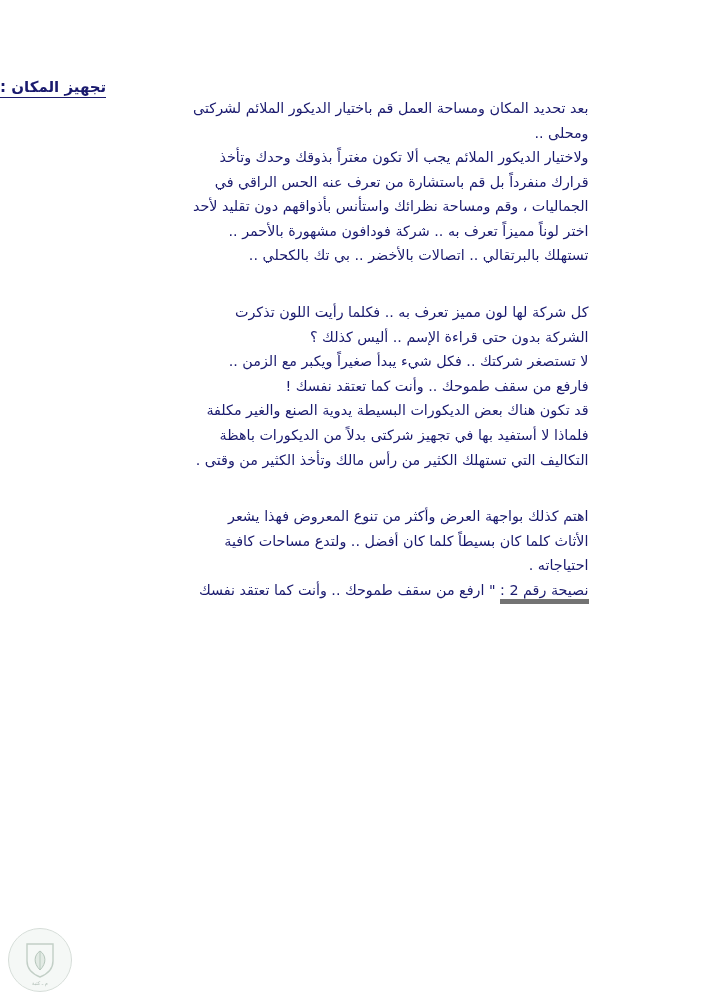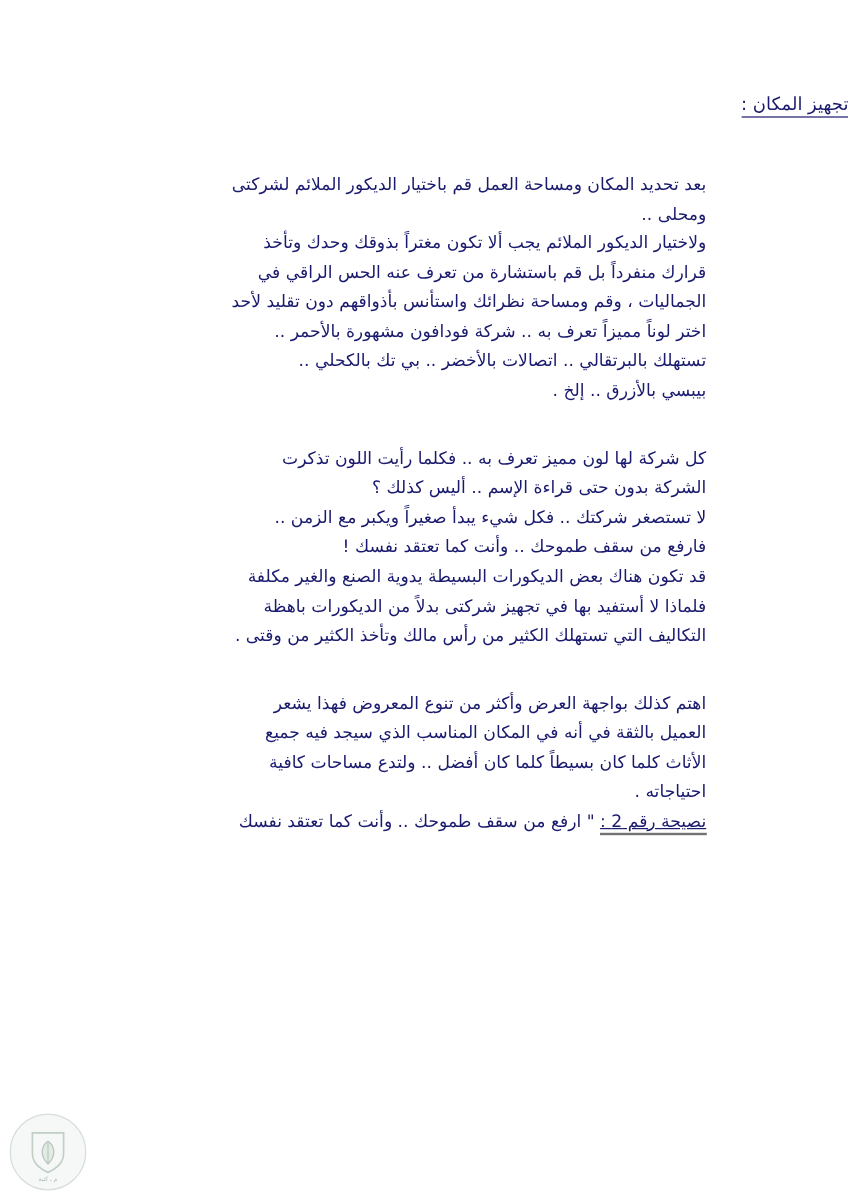--- a/index.html
+++ b/index.html
@@ -14,22 +14,22 @@
     font-family: "DejaVu Sans", "Liberation Sans", sans-serif;
     color: #1a1a6e;
     overflow: hidden;
   }
   .page {
     position: absolute;
     inset: 0;
     padding: 0;
   }
   .doc-title {
-    text-align: right;
-    font-weight: normal;
+    text-align: left;
+    font-weight: bold;
     font-size: 15px;
     color: #1a1a6e;
     margin-top: 78px;
     letter-spacing: 0;
   }
   .doc-title span {
     border-bottom: 1px solid #1a1a6e;
     padding-bottom: 1px;
   }
   .body-wrap {
@@ -37,40 +37,39 @@
     width: 470px;
     direction: rtl;
     text-align: right;
   }
   .para {
     font-size: 14.3px;
     line-height: 1.72;
     color: #1a1a6e;
     margin: 0;
   }
-  .para.block-1 { margin-top: 46px; }
+  .para.block-1 { }
   .para.block-2 { margin-top: 32px; }
   .para.block-3 { margin-top: 32px; }
   .para .ln {
     display: block;
     white-space: nowrap;
   }
   .ln.c { text-align: right; }
   .ln.r { text-align: right; }
   .tip-line {
     font-size: 14.3px;
     line-height: 1.72;
     color: #1a1a6e;
     white-space: nowrap;
     text-align: right;
   }
   .tip-line .tip-label {
-    border-bottom: 2px solid #737373;
+    border-bottom: 5px solid #737373;
     padding-bottom: 1px;
-    text-decoration: underline;
   }
   .watermark {
     position: absolute;
     left: 8px;
     bottom: 8px;
     width: 62px;
     height: 62px;
     border-radius: 50%;
     border: 1px solid #cfd8d2;
     background: #f4f7f5;
@@ -104,36 +103,34 @@
   <div class="body-wrap">
 
     <p class="para block-1">
       <span class="ln r">بعد تحديد المكان ومساحة العمل قم باختيار الديكور الملائم لشركتى</span>
       <span class="ln r">ومحلى ..</span>
       <span class="ln c">ولاختيار الديكور الملائم يجب ألا تكون مغتراً بذوقك وحدك وتأخذ</span>
       <span class="ln c">قرارك منفرداً بل قم باستشارة من تعرف عنه الحس الراقي في</span>
       <span class="ln r">الجماليات ، وقم ومساحة نظرائك واستأنس بأذواقهم دون تقليد لأحد</span>
       <span class="ln c">اختر لوناً مميزاً تعرف به .. شركة فودافون مشهورة بالأحمر ..</span>
       <span class="ln c">تستهلك بالبرتقالي .. اتصالات بالأخضر .. بي تك بالكحلي ..</span>
-      <span class="ln c">بيبسي بالأزرق .. إلخ .</span>
     </p>
 
     <p class="para block-2">
       <span class="ln c">كل شركة لها لون مميز تعرف به .. فكلما رأيت اللون تذكرت</span>
       <span class="ln c">الشركة بدون حتى قراءة الإسم .. أليس كذلك ؟</span>
       <span class="ln r">لا تستصغر شركتك .. فكل شيء يبدأ صغيراً ويكبر مع الزمن ..</span>
       <span class="ln c">فارفع من سقف طموحك .. وأنت كما تعتقد نفسك !</span>
       <span class="ln r">قد تكون هناك بعض الديكورات البسيطة يدوية الصنع والغير مكلفة</span>
       <span class="ln r">فلماذا لا أستفيد بها في تجهيز شركتى بدلاً من الديكورات باهظة</span>
       <span class="ln r">التكاليف التي تستهلك الكثير من رأس مالك وتأخذ الكثير من وقتى .</span>
     </p>
 
     <p class="para block-3">
       <span class="ln r">اهتم كذلك بواجهة العرض وأكثر من تنوع المعروض فهذا يشعر</span>
-      <span class="ln c">العميل بالثقة في أنه في المكان المناسب الذي سيجد فيه جميع</span>
       <span class="ln r">الأثاث كلما كان بسيطاً كلما كان أفضل .. ولتدع مساحات كافية</span>
       <span class="ln c">احتياجاته .</span>
     </p>
 
     <div class="tip-line">
       <span class="tip-label">نصيحة رقم 2 :</span>
       <span>" ارفع من سقف طموحك .. وأنت كما تعتقد نفسك</span>
     </div>
 
   </div>

